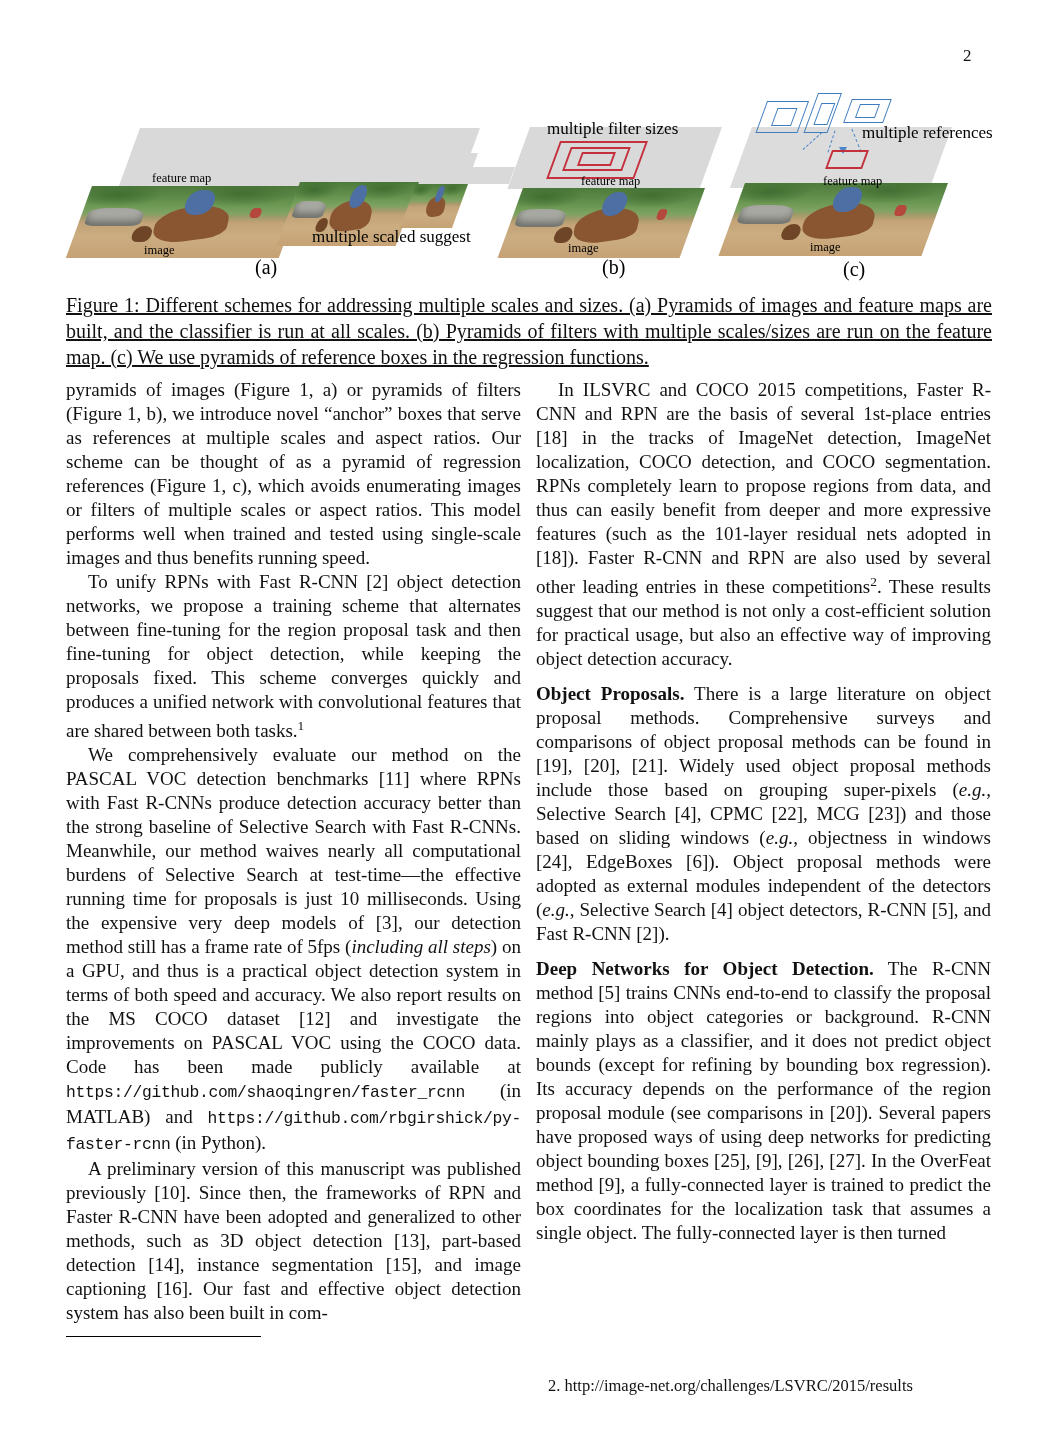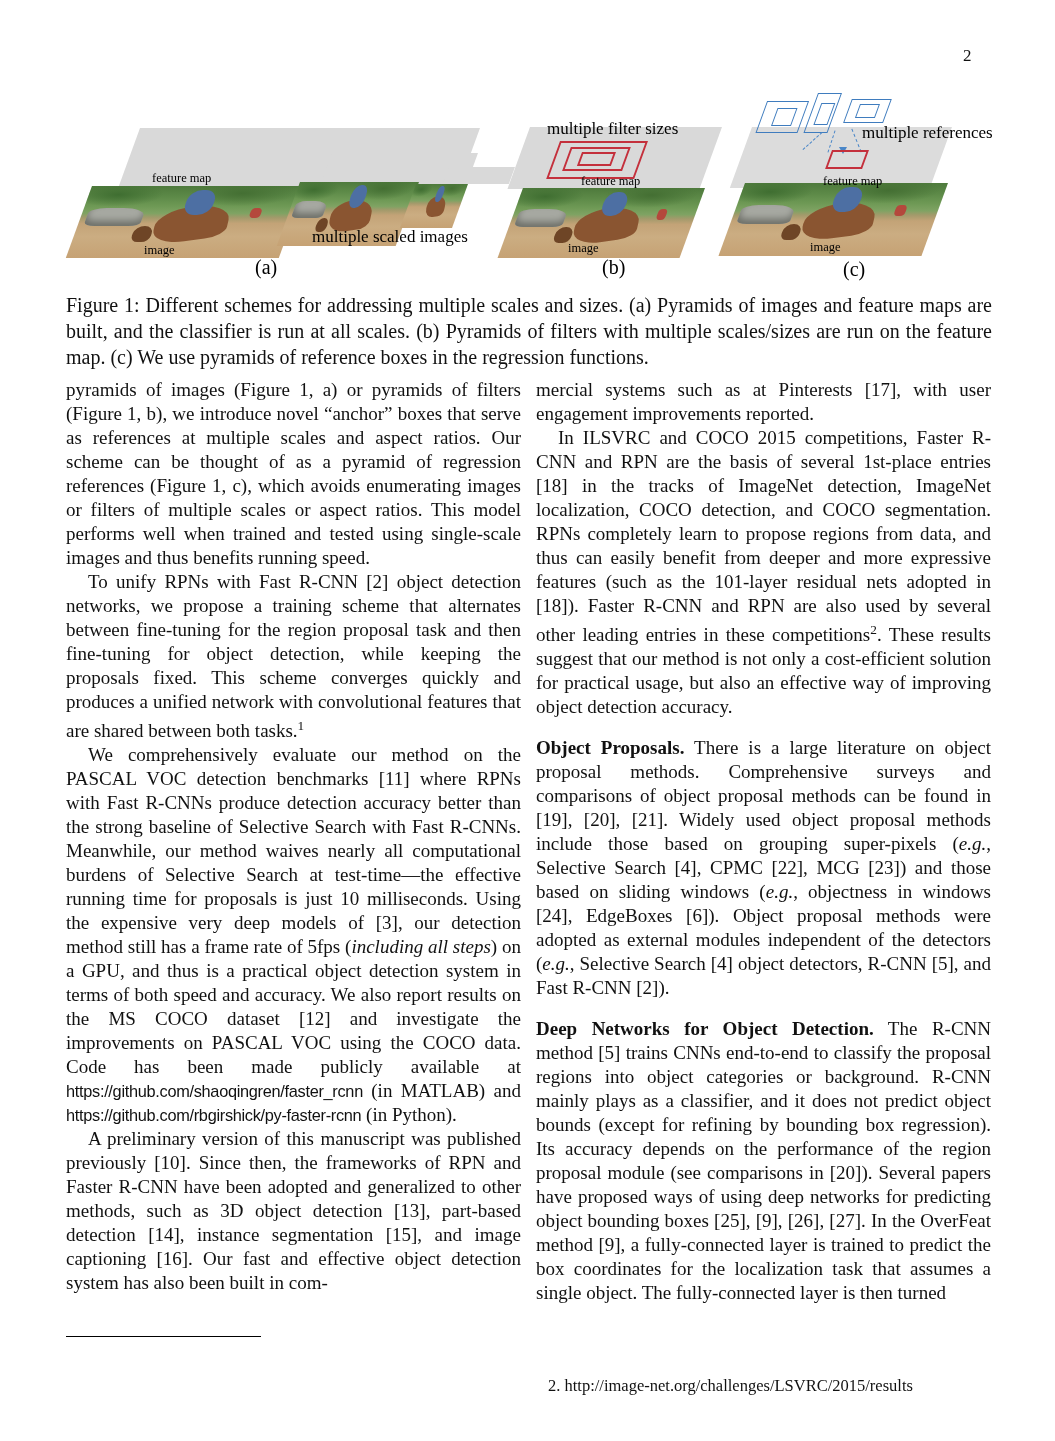--- a/index.html
+++ b/index.html
@@ -25,29 +25,29 @@
   .ph-dog{left:27%;top:56%;width:9%;height:22%;background:#6e4526;border-radius:50% 50% 40% 40%;}
   .ph-red{left:79%;top:30%;width:5%;height:15%;background:#b4483c;border-radius:40%;}
   .figlbl{position:absolute;font-size:12.5px;font-weight:normal;color:#000;}
   .biglbl{position:absolute;font-size:17px;color:#000;}
   .sublbl{position:absolute;font-size:20px;color:#000;}
   .rbox{position:absolute;border:2px solid #c4303c;}
   .bbox{position:absolute;border:1.6px solid #3f7cbe;}
   .dash{position:absolute;width:0;border-left:1.6px dashed #4a86c8;}
   .ahead{position:absolute;width:0;height:0;border-left:4px solid transparent;border-right:4px solid transparent;border-top:7px solid #4a86c8;}
   
-  .caption{position:absolute;left:66px;top:292px;width:926px;font-size:20px;line-height:26px;text-align:justify;}
+  .caption{position:absolute;left:66px;top:292px;width:926px;font-size:20px;line-height:26px;text-align:justify;text-decoration:underline;}
   
   .col{position:absolute;top:378px;width:455px;font-size:19px;line-height:24px;text-align:justify;}
   .col-left{left:66px;}
   .col-right{left:536px;}
   .col p{margin:0;}
   .col p.ind{text-indent:22px;}
-  .col p.runin{margin-top:17px;}
-  .tt{font-family:Liberation Sans, sans-serif;font-size:0.86em;letter-spacing:-0.3px;}
+  .col p.runin{margin-top:11px;}
+  .tt{font-family:Liberation Mono, monospace;font-size:0.86em;letter-spacing:-0.3px;}
   sup{font-size:0.7em;}
   .sechead{margin:26px 0 13px 0;font-family:"Liberation Sans", sans-serif;font-weight:bold;font-size:21px;font-variant:small-caps;letter-spacing:0.4px;text-align:left;text-indent:0;}
   .secnum{display:inline-block;width:36px;font-variant:normal;}
   
   .fnrule{position:absolute;left:66px;top:1336px;width:195px;border-top:1.6px solid #000;}
   .fn1{position:absolute;left:66px;top:1343px;width:455px;font-size:16.5px;line-height:20.5px;text-align:justify;text-indent:14px;}
   .fn2{position:absolute;left:548px;top:1376px;width:444px;font-size:16.5px;}
 </style>
 </head>
 <body>
@@ -76,21 +76,21 @@
         <div class="ph-rider"></div>
         <div class="ph-dog"></div>
       </div>
       <div class="skew photo" style="left:416px;top:184px;width:52px;height:44px;">
         <div class="ph-horse"></div>
         <div class="ph-rider"></div>
       </div>
 
       <div class="figlbl" style="left:152px;top:171px;">feature map</div>
       <div class="figlbl" style="left:144px;top:243px;">image</div>
-      <div class="biglbl" style="left:312px;top:227px;">multiple scaled images</div>
+      <div class="biglbl" style="left:312px;top:227px;">multiple scaled suggest</div>
       <div class="sublbl" style="left:255px;top:256px;">(a)</div>
     </div>
 
     <div>
       <div class="skew gmap" style="left:530px;top:127px;width:192px;height:62px;"></div>
       <div class="skew" style="left:560px;top:141px;width:84px;height:34px;">
         <div class="rbox" style="left:0;top:0;width:84px;height:34px;"></div>
         <div class="rbox" style="left:13px;top:6px;width:56px;height:20px;"></div>
         <div class="rbox" style="left:26px;top:11px;width:30px;height:10px;"></div>
       </div>
@@ -139,21 +139,20 @@
   </div>
 
   <div class="col col-left">
     <p>pyramids of images (Figure 1, a) or pyramids of filters (Figure 1, b), we introduce novel “anchor” boxes that serve as references at multiple scales and aspect ratios. Our scheme can be thought of as a pyramid of regression references (Figure 1, c), which avoids enumerating images or filters of multiple scales or aspect ratios. This model performs well when trained and tested using single-scale images and thus benefits running speed.</p>
     <p class="ind">To unify RPNs with Fast R-CNN [2] object detection networks, we propose a training scheme that alternates between fine-tuning for the region proposal task and then fine-tuning for object detection, while keeping the proposals fixed. This scheme converges quickly and produces a unified network with convolutional features that are shared between both tasks.<sup>1</sup></p>
     <p class="ind">We comprehensively evaluate our method on the PASCAL VOC detection benchmarks [11] where RPNs with Fast R-CNNs produce detection accuracy better than the strong baseline of Selective Search with Fast R-CNNs. Meanwhile, our method waives nearly all computational burdens of Selective Search at test-time—the effective running time for proposals is just 10 milliseconds. Using the expensive very deep models of [3], our detection method still has a frame rate of 5fps (<i>including all steps</i>) on a GPU, and thus is a practical object detection system in terms of both speed and accuracy. We also report results on the MS COCO dataset [12] and investigate the improvements on PASCAL VOC using the COCO data. Code has been made publicly available at <span class="tt">https://github.com/shaoqingren/faster_rcnn</span> (in MATLAB) and <span class="tt">https://github.com/rbgirshick/py-faster-rcnn</span> (in Python).</p>
     <p class="ind">A preliminary version of this manuscript was published previously [10]. Since then, the frameworks of RPN and Faster R-CNN have been adopted and generalized to other methods, such as 3D object detection [13], part-based detection [14], instance segmentation [15], and image captioning [16]. Our fast and effective object detection system has also been built in com-</p>
   </div>
 
   <div class="col col-right">
-    <p>mercial systems such as at Pinterests [17], with user engagement improvements reported.</p>
     <p class="ind">In ILSVRC and COCO 2015 competitions, Faster R-CNN and RPN are the basis of several 1st-place entries [18] in the tracks of ImageNet detection, ImageNet localization, COCO detection, and COCO segmentation. RPNs completely learn to propose regions from data, and thus can easily benefit from deeper and more expressive features (such as the 101-layer residual nets adopted in [18]). Faster R-CNN and RPN are also used by several other leading entries in these competitions<sup>2</sup>. These results suggest that our method is not only a cost-efficient solution for practical usage, but also an effective way of improving object detection accuracy.</p>
     <p class="runin"><b>Object Proposals.</b> There is a large literature on object proposal methods. Comprehensive surveys and comparisons of object proposal methods can be found in [19], [20], [21]. Widely used object proposal methods include those based on grouping super-pixels (<i>e.g.</i>, Selective Search [4], CPMC [22], MCG [23]) and those based on sliding windows (<i>e.g.</i>, objectness in windows [24], EdgeBoxes [6]). Object proposal methods were adopted as external modules independent of the detectors (<i>e.g.</i>, Selective Search [4] object detectors, R-CNN [5], and Fast R-CNN [2]).</p>
     <p class="runin"><b>Deep Networks for Object Detection.</b> The R-CNN method [5] trains CNNs end-to-end to classify the proposal regions into object categories or background. R-CNN mainly plays as a classifier, and it does not predict object bounds (except for refining by bounding box regression). Its accuracy depends on the performance of the region proposal module (see comparisons in [20]). Several papers have proposed ways of using deep networks for predicting object bounding boxes [25], [9], [26], [27]. In the OverFeat method [9], a fully-connected layer is trained to predict the box coordinates for the localization task that assumes a single object. The fully-connected layer is then turned</p>
   </div>
 
   <div class="fnrule"></div>
   <div class="fn2">2. http://image-net.org/challenges/LSVRC/2015/results</div>
 
 </div>
 

